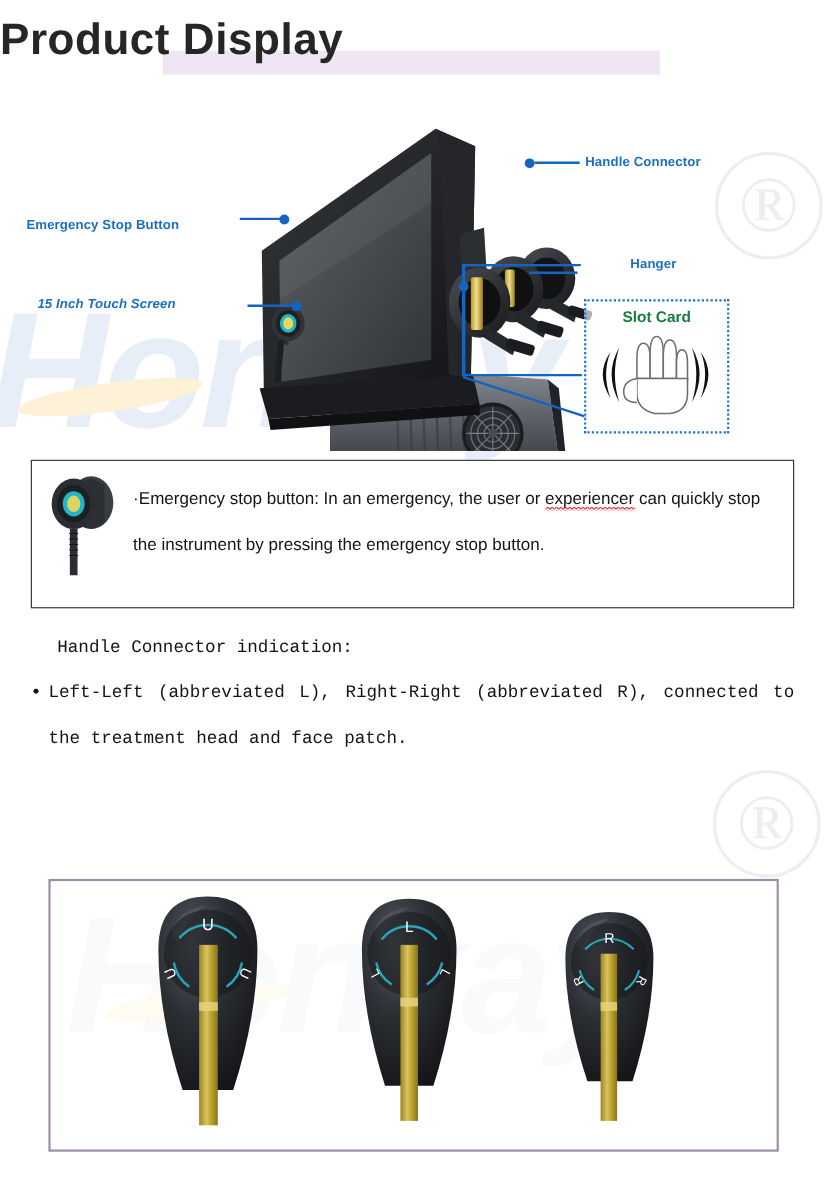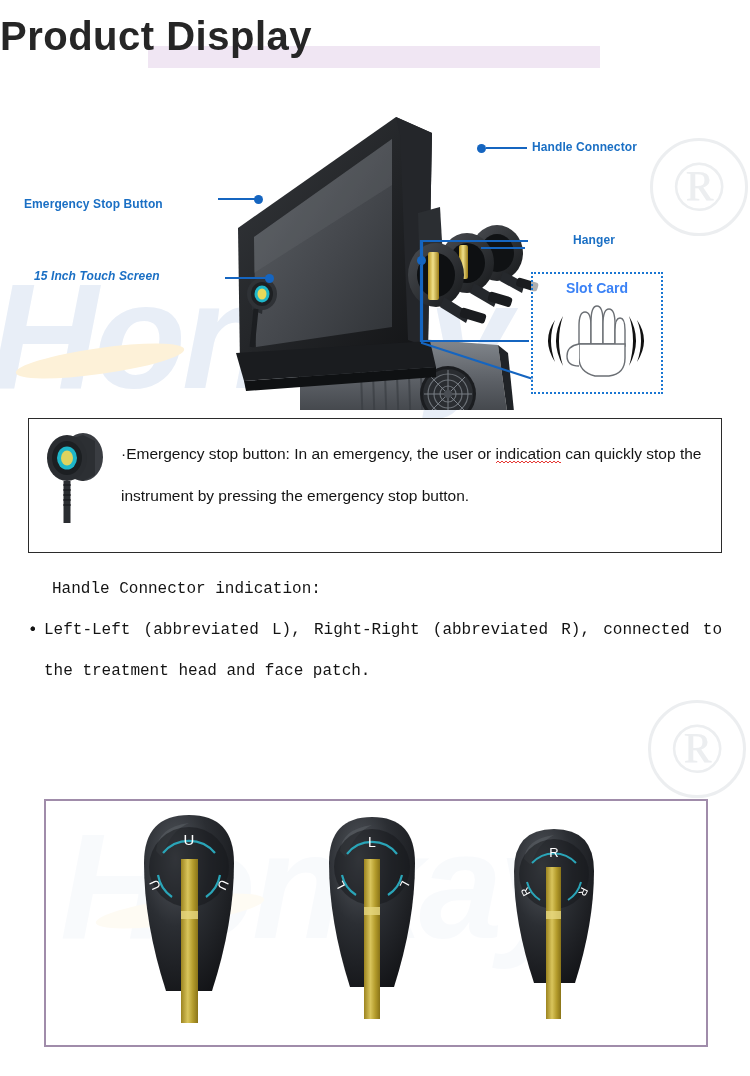--- a/index.html
+++ b/index.html
@@ -94,21 +94,21 @@
   .slot-box {
     position: absolute;
     left: 531px; top: 272px;
     width: 128px; height: 118px;
     border: 2px dotted #1a76d2;
     background: rgba(255,255,255,0.65);
     z-index: 4;
   }
   .slot-label {
     text-align: center;
-    color: #3b82f6;
+    color: #15803d;
     font-size: 14px;
     font-weight: bold;
     margin-top: 6px;
   }
 
   
   .note-box {
     position: absolute;
     left: 28px; top: 418px;
     width: 694px; height: 135px;
@@ -340,21 +340,21 @@
     <path d="M26 54 L26 96" stroke="#2a2d31" stroke-width="7" fill="none"></path>
     <g stroke="#15171a" stroke-width="1">
       <path d="M22 58 h8"></path>
         <path d="M22 63 h8"></path>
         <path d="M22 68 h8"></path>
       <path d="M22 73 h8"></path>
         <path d="M22 78 h8"></path>
     </g>
   </svg>
   <div class="note-text">
-    <span>·</span><span>Emergency stop button: In an emergency, the user or </span><span class="spellerr">indication</span><span> can quickly stop the instrument by pressing the emergency stop button.</span>
+    <span>·</span><span>Emergency stop button: In an emergency, the user or </span><span class="spellerr">experiencer</span><span> can quickly stop the instrument by pressing the emergency stop button.</span>
   </div>
 </div>
 
 <div class="indication">
   <div class="ind-head">Handle Connector indication:</div>
   <div class="ind-item">
     <span class="bul">•</span>
   </div>
   <div class="ind-item">
     <span class="bul">•</span>

